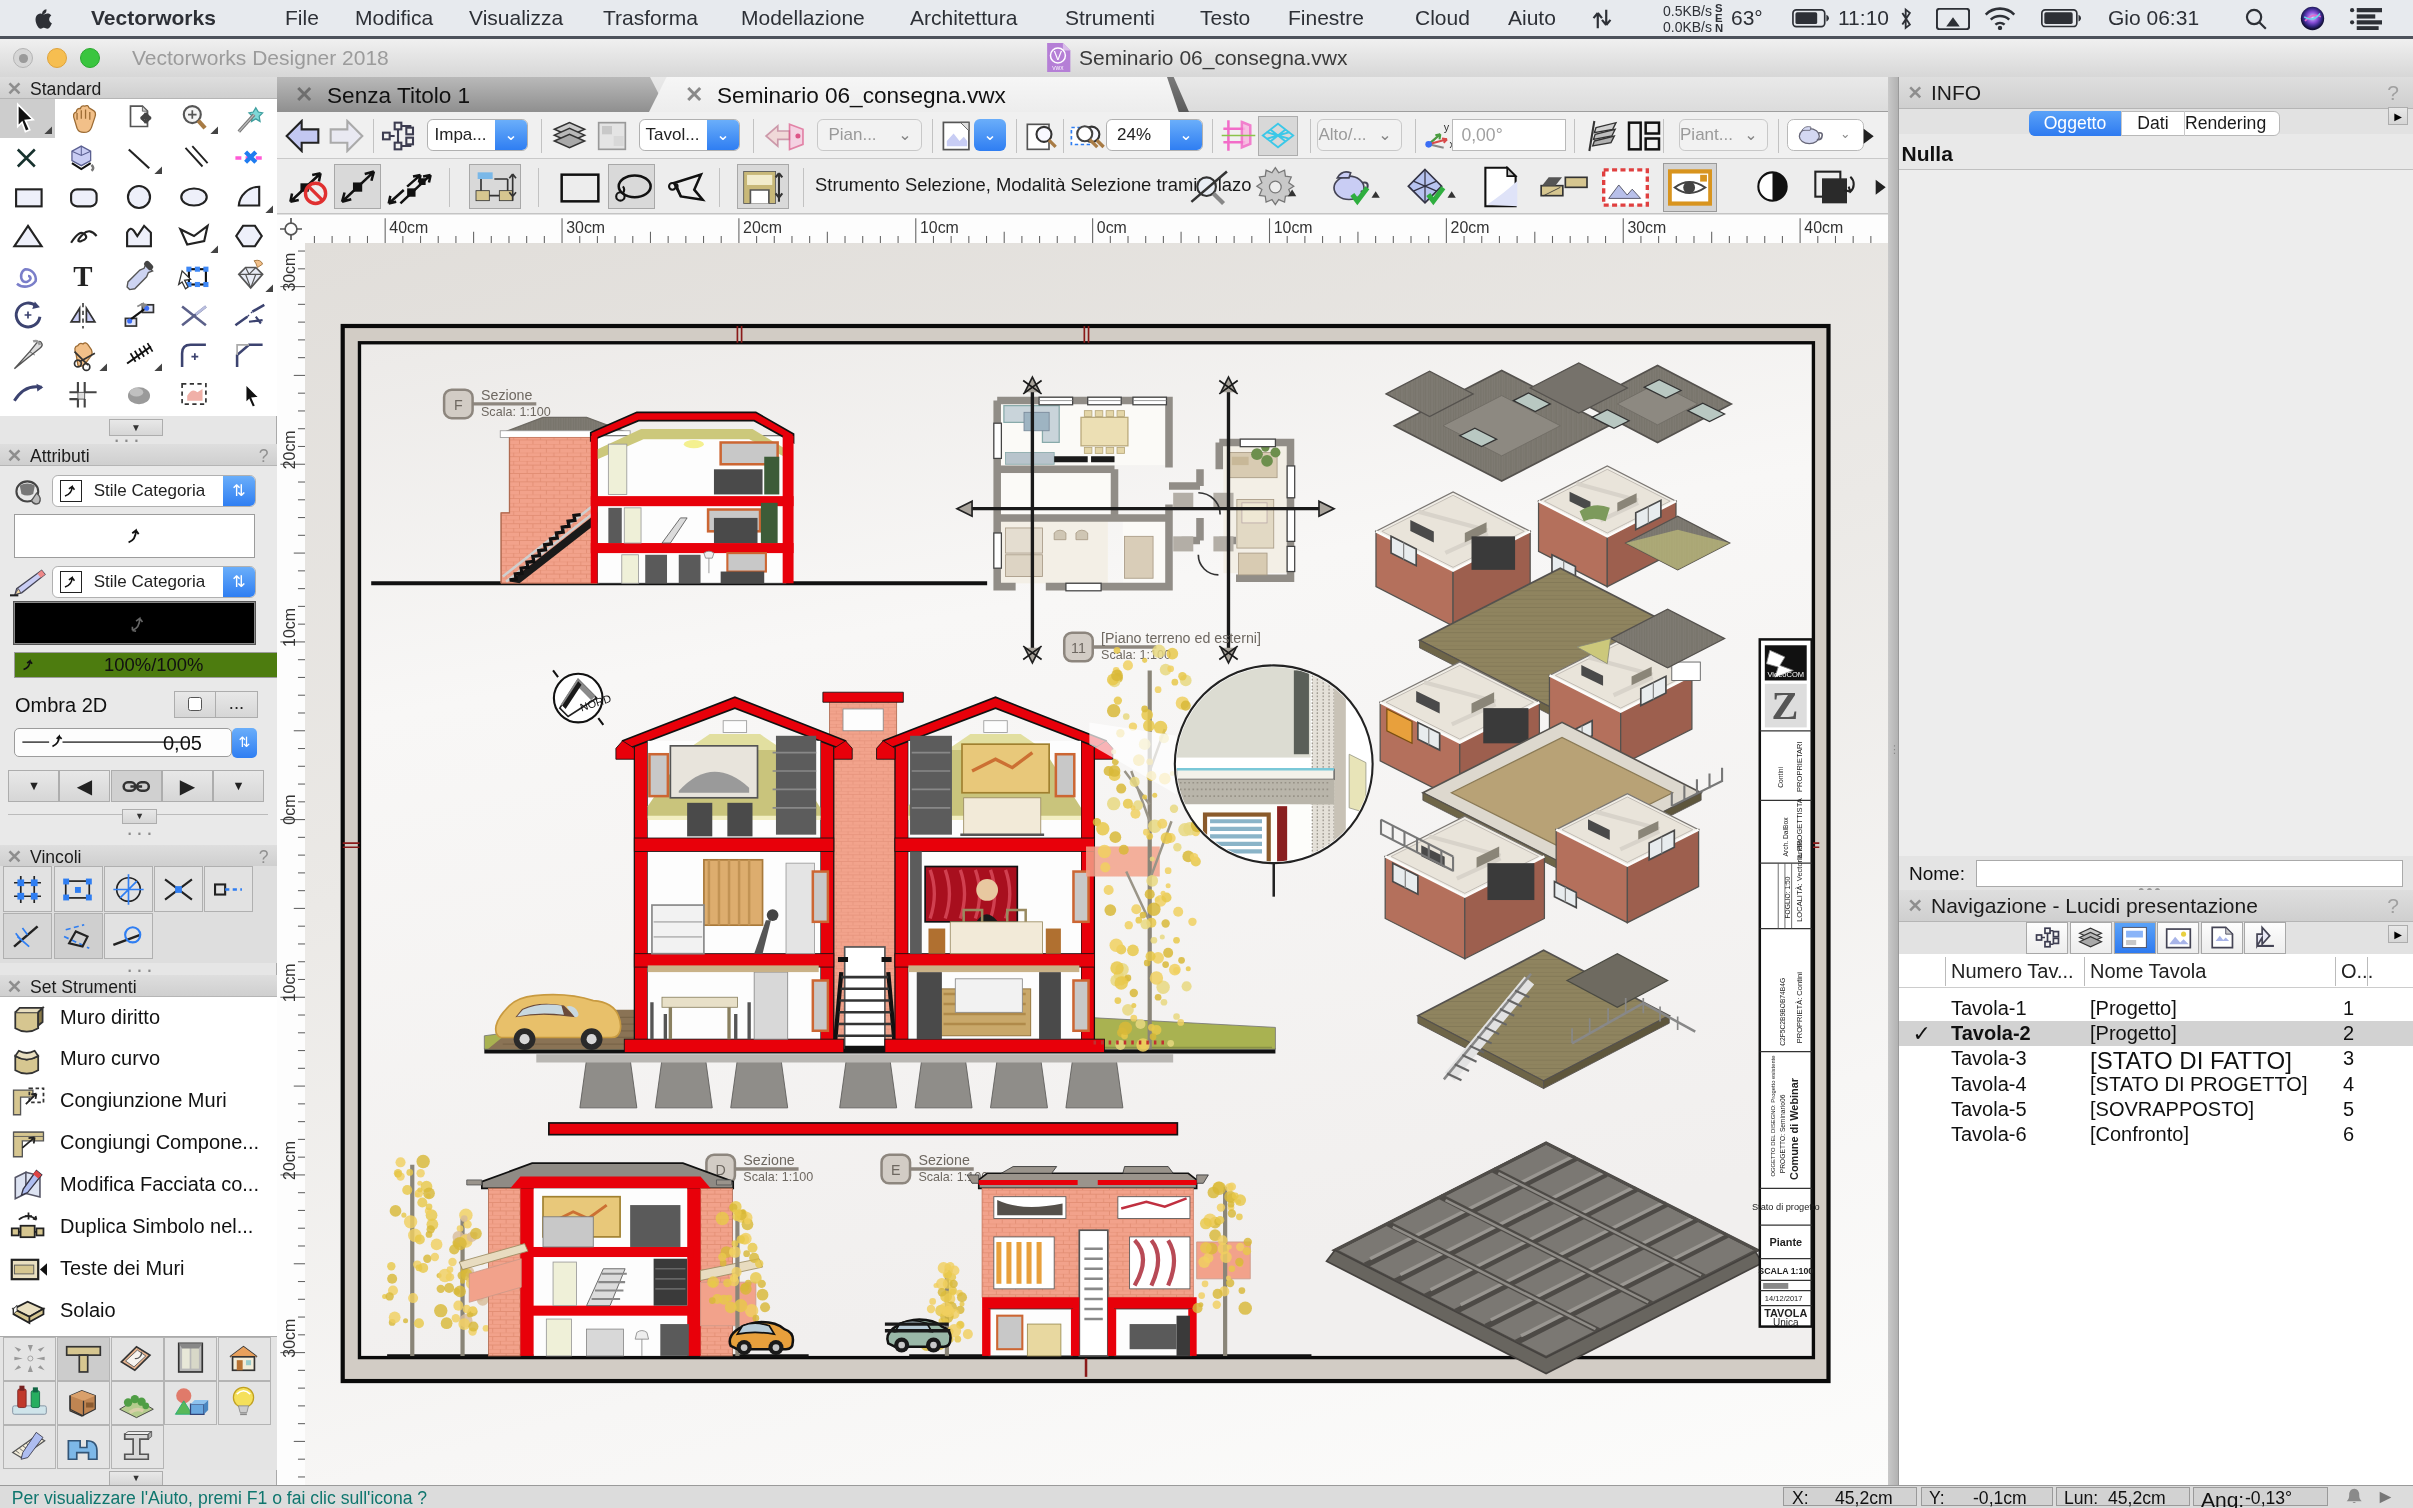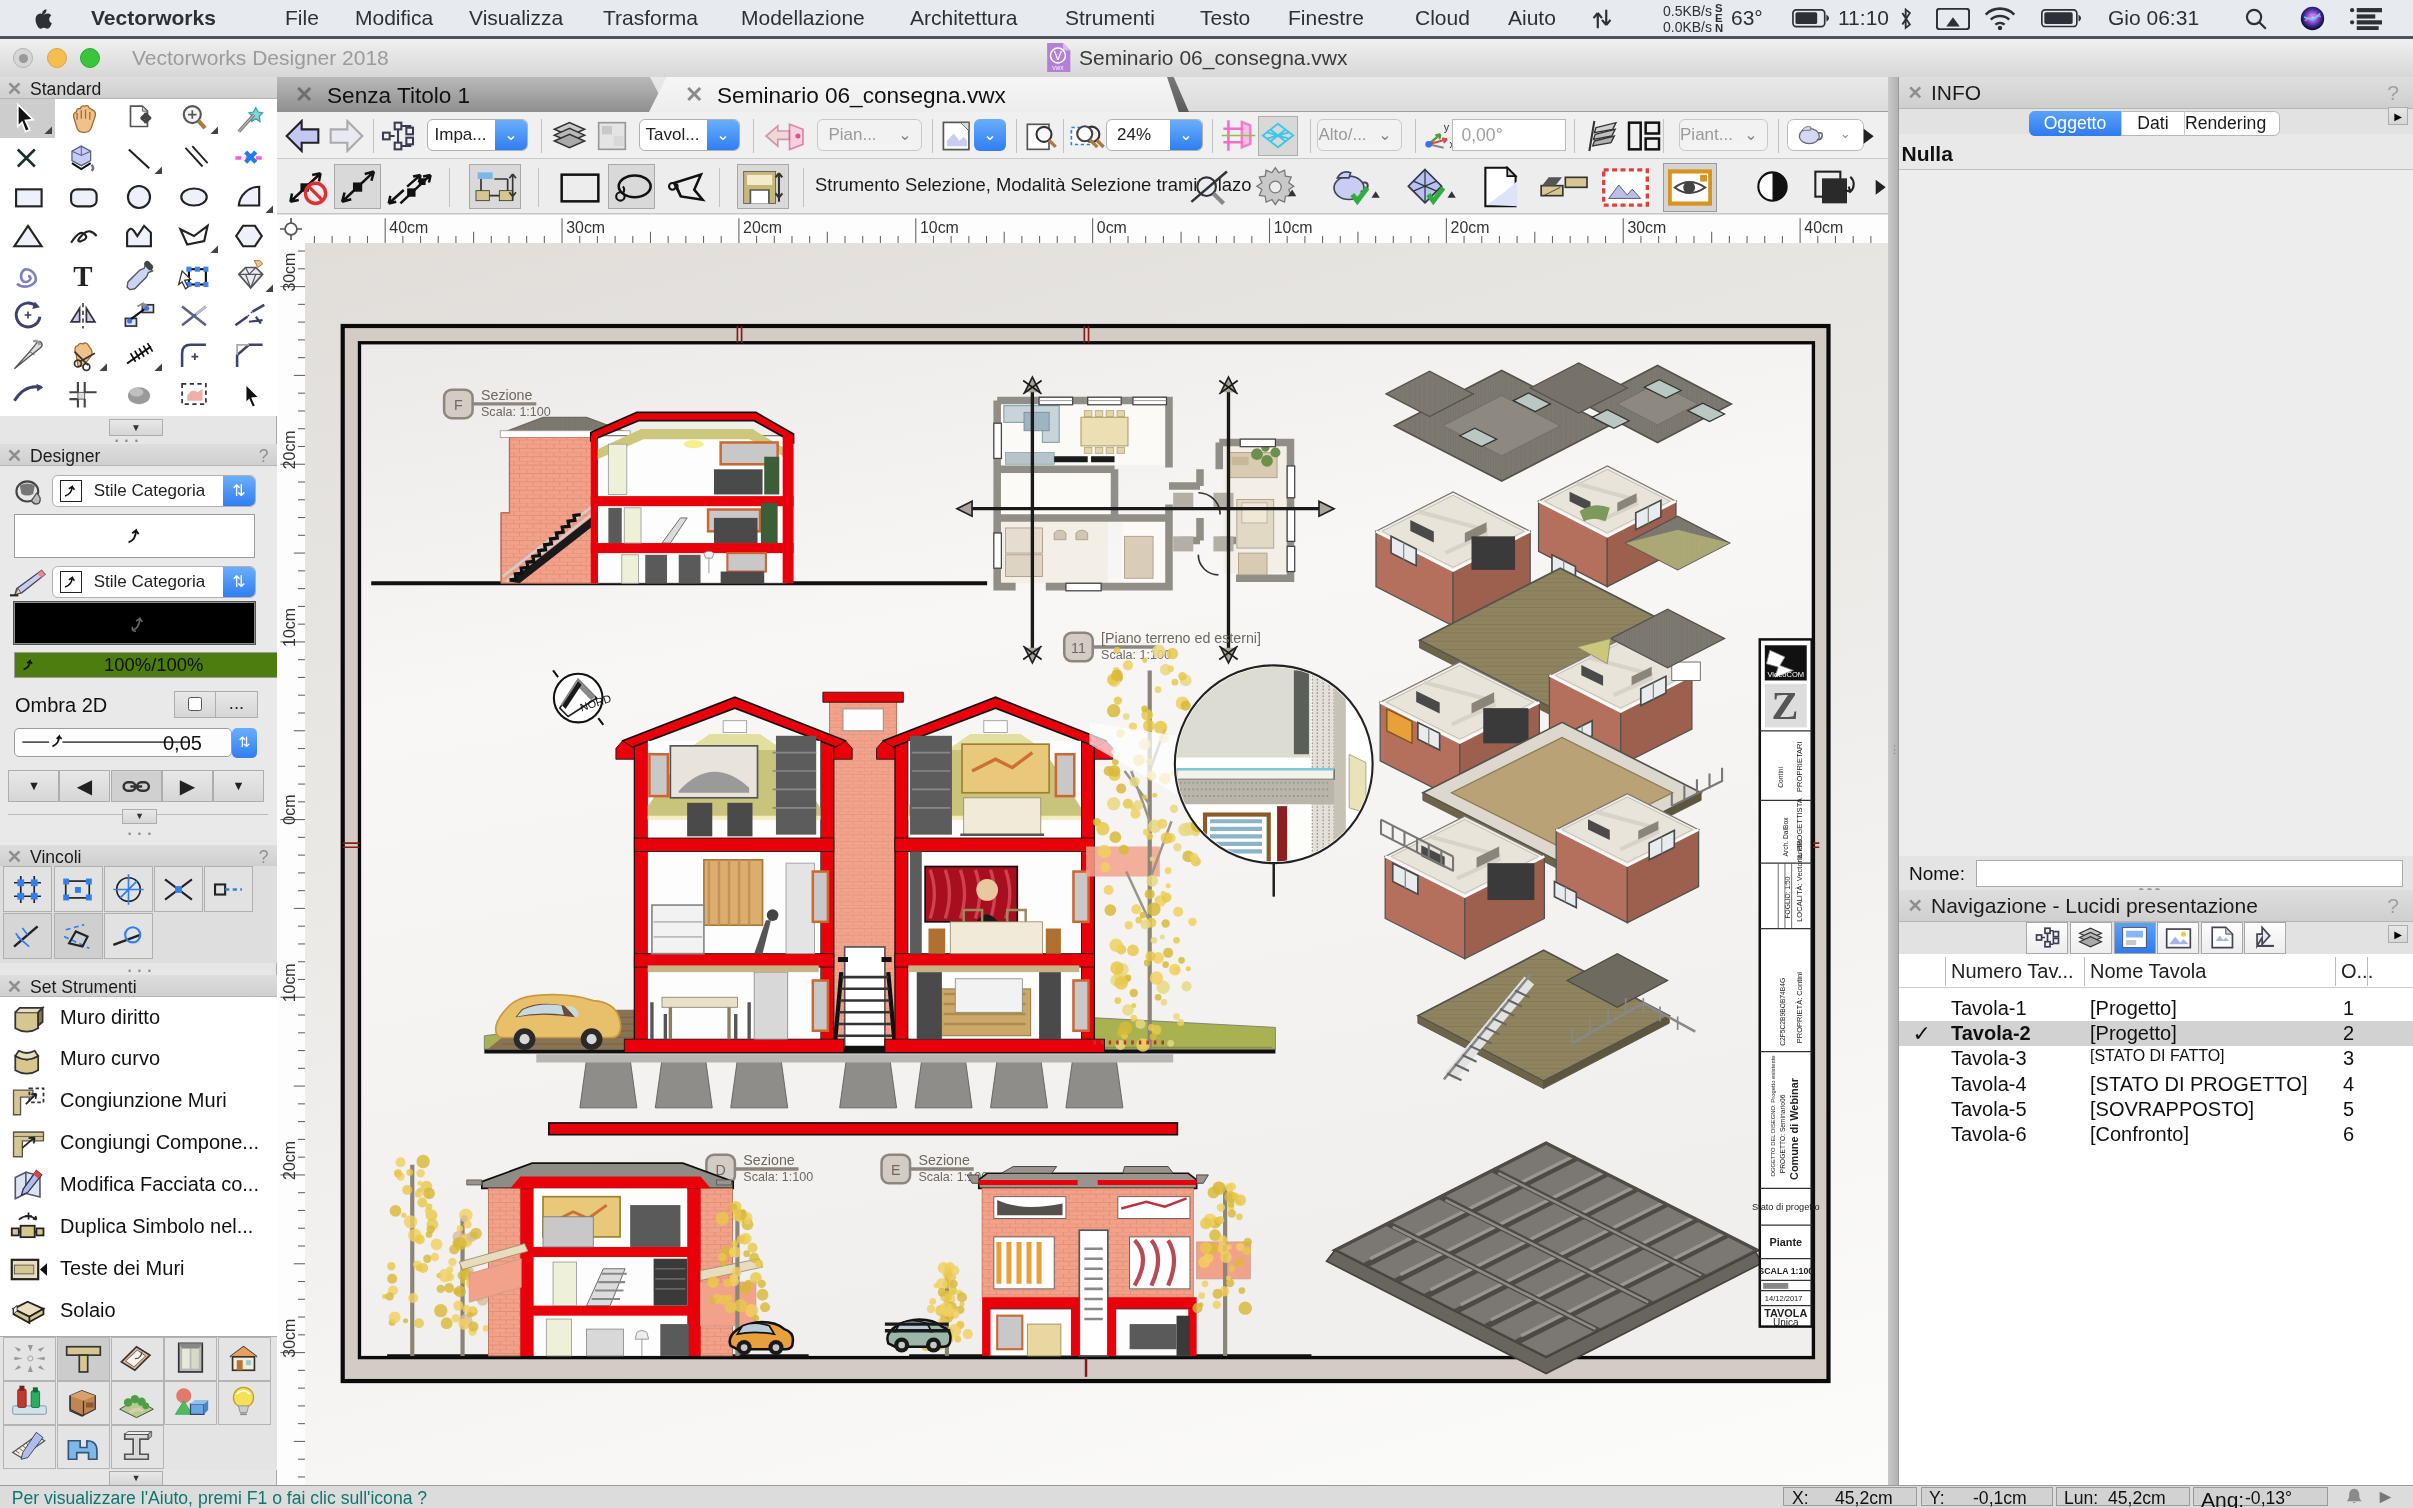--- a/index.html
+++ b/index.html
@@ -317,21 +317,21 @@
 <svg class="abs" style="left:99px;top:286px" width="8.4" height="8.4" viewBox="0 0 10 10">
         <path d="M10 0 V10 H0 Z" fill="#444"></path>
       </svg>
 <svg class="abs" style="left:154px;top:286px" width="8.4" height="8.4" viewBox="0 0 10 10">
         <path d="M10 0 V10 H0 Z" fill="#444"></path>
       </svg>
 <div class="abs tbtn" style="left:109px;top:342px;width:54px;height:17px;text-align:center;font-size:10px;color:#333;line-height:15px;">▼</div>
 <div class="abs" style="left:113px;top:360px;width:50px;height:6.7px;color:#8a8a8a;font-size:22px;line-height:5px;letter-spacing:2.5px;">···</div>
 <div class="abs paletteheader" style="left:0;top:367px;width:277px;height:22px;">
         <span class="ph-x" style="position:absolute;left:6.7px;top:0.8px;">✕</span>
-        <span style="position:absolute;left:30px;top:1.7px;">Designer</span>
+        <span style="position:absolute;left:30px;top:1.7px;">Attributi</span>
         <span style="position:absolute;right:8.4px;top:1.7px;color:#909090;">?</span>
       </div>
 <div class="abs" style="left:0;top:389px;width:277px;height:432px;background:#e9e9e9;"></div>
 <svg class="abs" style="left:11.7px;top:401px" width="34" height="28.5" viewBox="0 0 40 34">
         <ellipse cx="18" cy="16" rx="13" ry="12" fill="#e8e8e8" stroke="#444" stroke-width="2.5"></ellipse>
         <path d="M9 9 q9-5 18 0 l-2 10 q-7 4-14 0z" fill="#777"></path>
         <path d="M29 18 q7 6 3 12 q-6 3-9-3z" fill="#bbb" stroke="#555" stroke-width="1.5"></path>
       </svg>
 <div class="dd" style="left:52px;top:398px;width:204px;">
         <span style="position:absolute;left:6.7px;top:4.2px;width:22px;height:22px;border:1.3px solid #222;background:#fff;">
@@ -2052,21 +2052,21 @@
 <div class="abs" style="left:468px;top:880px;width:0.8px;height:28.5px;background:#bbb;"></div>
 <div class="abs" style="left:52px;top:920px;font-size:20px;font-weight:normal;color:#111;">Tavola-1</div>
 <div class="abs" style="left:191px;top:920px;font-size:20px;color:#111;">[Progetto]</div>
 <div class="abs" style="left:444px;top:920px;font-size:20px;color:#111;">1</div>
 <div class="abs" style="left:0;top:944px;width:515px;height:25px;background:#d2d2d2;"></div>
 <div class="abs" style="left:13.4px;top:944px;font-size:22px;color:#111;">✓</div>
 <div class="abs" style="left:52px;top:945px;font-size:20px;font-weight:bold;color:#111;">Tavola-2</div>
 <div class="abs" style="left:191px;top:945px;font-size:20px;color:#111;">[Progetto]</div>
 <div class="abs" style="left:444px;top:945px;font-size:20px;color:#111;">2</div>
 <div class="abs" style="left:52px;top:970px;font-size:20px;font-weight:normal;color:#111;">Tavola-3</div>
-<div class="abs" style="left:191px;top:970px;font-size:16px;color:#111;">[STATO DI FATTO]</div>
+<div class="abs" style="left:191px;top:970px;font-size:24px;color:#111;">[STATO DI FATTO]</div>
 <div class="abs" style="left:444px;top:970px;font-size:20px;color:#111;">3</div>
 <div class="abs" style="left:52px;top:996px;font-size:20px;font-weight:normal;color:#111;">Tavola-4</div>
 <div class="abs" style="left:191px;top:996px;font-size:20px;color:#111;">[STATO DI PROGETTO]</div>
 <div class="abs" style="left:444px;top:996px;font-size:20px;color:#111;">4</div>
 <div class="abs" style="left:52px;top:1021px;font-size:20px;font-weight:normal;color:#111;">Tavola-5</div>
 <div class="abs" style="left:191px;top:1021px;font-size:20px;color:#111;">[SOVRAPPOSTO]</div>
 <div class="abs" style="left:444px;top:1021px;font-size:20px;color:#111;">5</div>
 <div class="abs" style="left:52px;top:1046px;font-size:20px;font-weight:normal;color:#111;">Tavola-6</div>
 <div class="abs" style="left:191px;top:1046px;font-size:20px;color:#111;">[Confronto]</div>
 <div class="abs" style="left:444px;top:1046px;font-size:20px;color:#111;">6</div>

